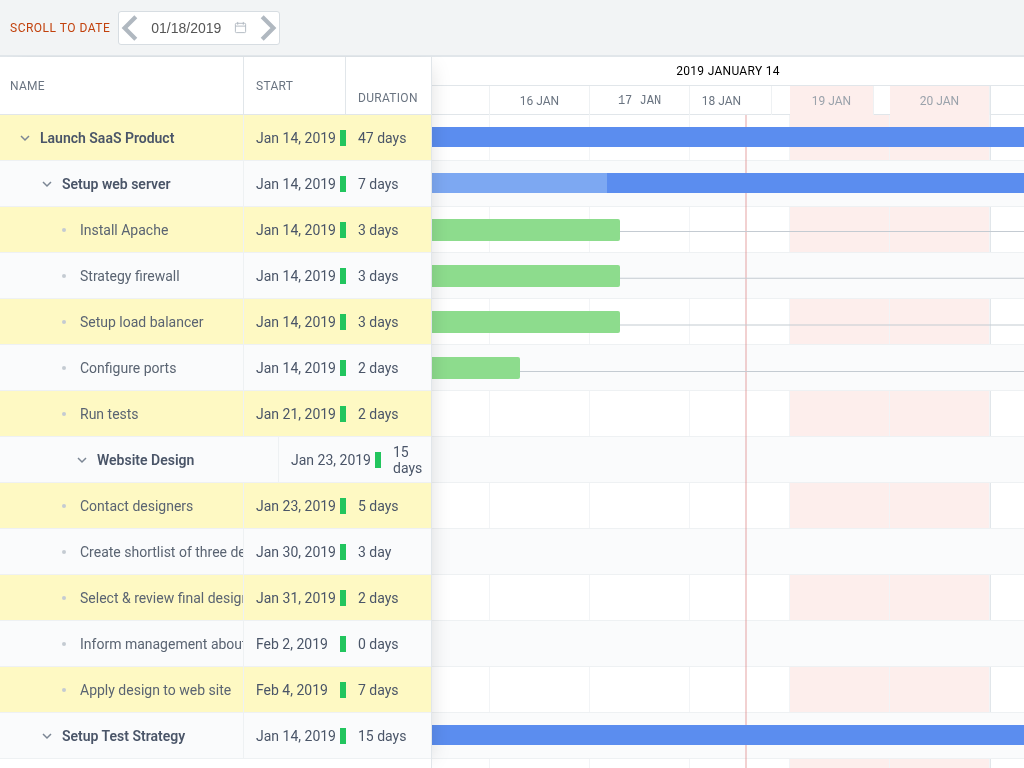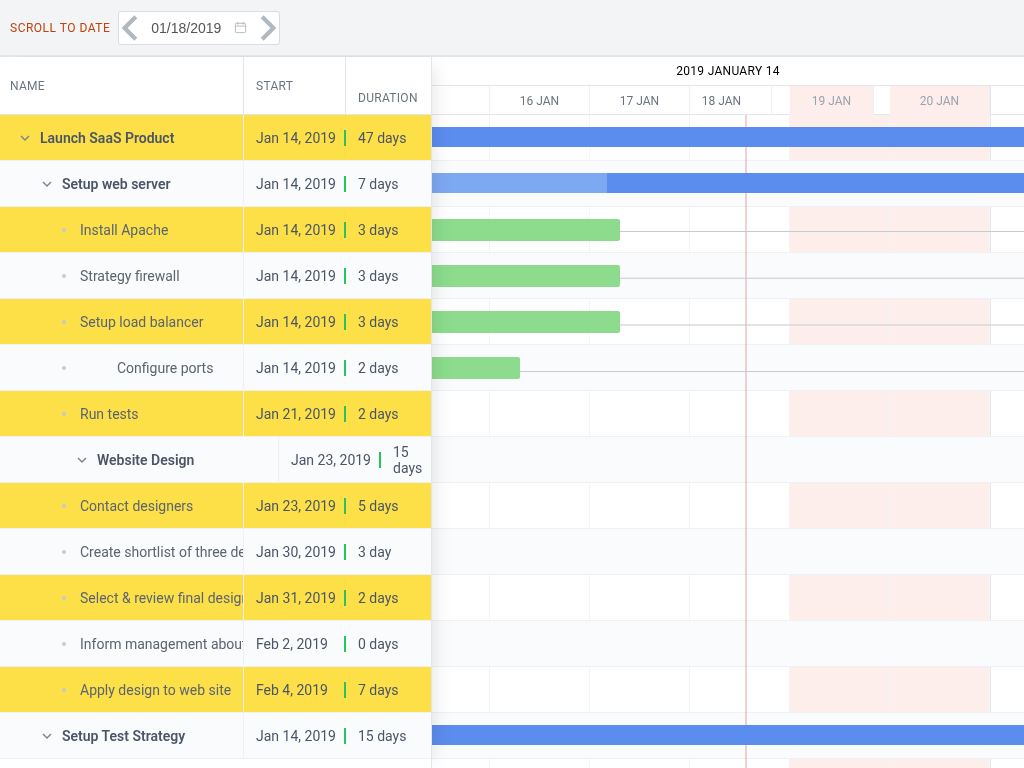--- a/index.html
+++ b/index.html
@@ -17,24 +17,24 @@
 .split { display: flex; height: calc(768px - 56px); border-top: 1px solid #e1e6ea; }
 
 
 .grid { width: 432px; flex: 0 0 432px; background: #fff; border-right: 1px solid #e1e6ea; position: relative; z-index: 5; box-shadow: 8px 0 20px -10px rgba(0,0,0,0.15); display:flex; flex-direction:column;}
 .grid-head { display:flex; height:58px; border-bottom:1px solid #e1e6ea; font-size:12px; letter-spacing:.3px; color:#6a7481; align-items:center; }
 .col-name { width:244px; padding-left:10px; border-right:1px solid #e1e6ea; height:100%; display:flex; align-items:center;}
 .col-start { width:102px; padding-left:12px; border-right:1px solid #e1e6ea; height:100%; display:flex; align-items:center;}
 .col-dur   { flex:1; padding-left:12px; height:100%; display:flex; align-items:center;margin-top:25px;}
 
 .grid-body { flex:1; overflow:hidden; }
-.row { display:flex; height:46px; align-items:center; border-bottom:1px solid #eef1f3; background:#fde047; font-size:14px; color:#4a5568;}
+.row { display:flex; height:46px; align-items:center; border-bottom:1px solid #eef1f3; background:#fef9c3; font-size:14px; color:#4a5568;}
 .row.odd { background:#fafbfc; }
 .row .c-name { width:244px; border-right:1px solid #eef1f3; height:100%; display:flex; align-items:center; overflow:hidden; white-space:nowrap;}
-.row .c-start{ width:102px; border-right:2px solid #22c55e; padding-left:12px;}
+.row .c-start{ width:102px; border-right:6px solid #22c55e; padding-left:12px;}
 .row .c-dur  { flex:1; padding-left:12px;}
 
 .chev { width:14px; height:14px; display:inline-flex; align-items:center; justify-content:center; color:#7b8694; margin-right:8px; flex:0 0 auto;}
 .chev svg { width:10px; height:10px; }
 .dot { width:4px; height:4px; border-radius:50%; background:#c4cbd2; margin-right:14px; flex:0 0 auto;}
 .tname { font-weight:600; color:#4a5568; }
 .tname.leaf { font-weight:400; color:#5a6472; }
 
 
 .timeline { flex:1; position:relative; background:#fff; overflow:hidden; }
@@ -147,21 +147,21 @@
         </div>
         <div class="row">
           <div class="c-name" style="padding-left: 62px;">
             <span class="dot"></span>
             <span class="tname leaf">Setup load balancer</span>
           </div>
           <div class="c-start">Jan 14, 2019</div>
           <div class="c-dur">3 days</div>
         </div>
         <div class="row odd">
-          <div class="c-name" style="padding-left: 62px; gap: 37px;">
+          <div class="c-name" style="padding-left: 62px;">
             <span class="dot"></span>
             <span class="tname leaf">Configure ports</span>
           </div>
           <div class="c-start">Jan 14, 2019</div>
           <div class="c-dur">2 days</div>
         </div>
         <div class="row">
           <div class="c-name" style="padding-left: 62px;">
             <span class="dot"></span>
             <span class="tname leaf">Run tests</span>
@@ -235,21 +235,21 @@
         </div>
       </div>
   </div>
 
   <div class="timeline">
     <div class="tl-head">
       <div class="month">2019 JANUARY 14</div>
       <div class="days" id="tl-days">
           <div class="dayh" style="left: -42px; width: 100px;"></div>
           <div class="dayh" style="left: 58px; width: 100px;">16 JAN</div>
-          <div class="dayh" style="left: 158px; width: 100px;">17 JAN</div>
+          <div class="dayh" style="left: 158px; width: 100px; font-family: Liberation Mono, monospace;">17 JAN</div>
           <div class="dayh" style="left: 240px; width: 100px;">18 JAN</div>
           <div class="dayh weekend" style="left: 358px; width: 84px;">19 JAN</div>
           <div class="dayh weekend" style="left: 458px; width: 100px;">20 JAN</div>
           <div class="dayh lastcol" style="left: 558px; width: 100px;">2</div>
         </div>
     </div>
     <div class="tl-cols" id="tl-cols">
         <div class="vcol border" style="left: -42px; width: 100px;"></div>
         <div class="vcol border" style="left: 58px; width: 100px;"></div>
         <div class="vcol border" style="left: 158px; width: 100px;"></div>

